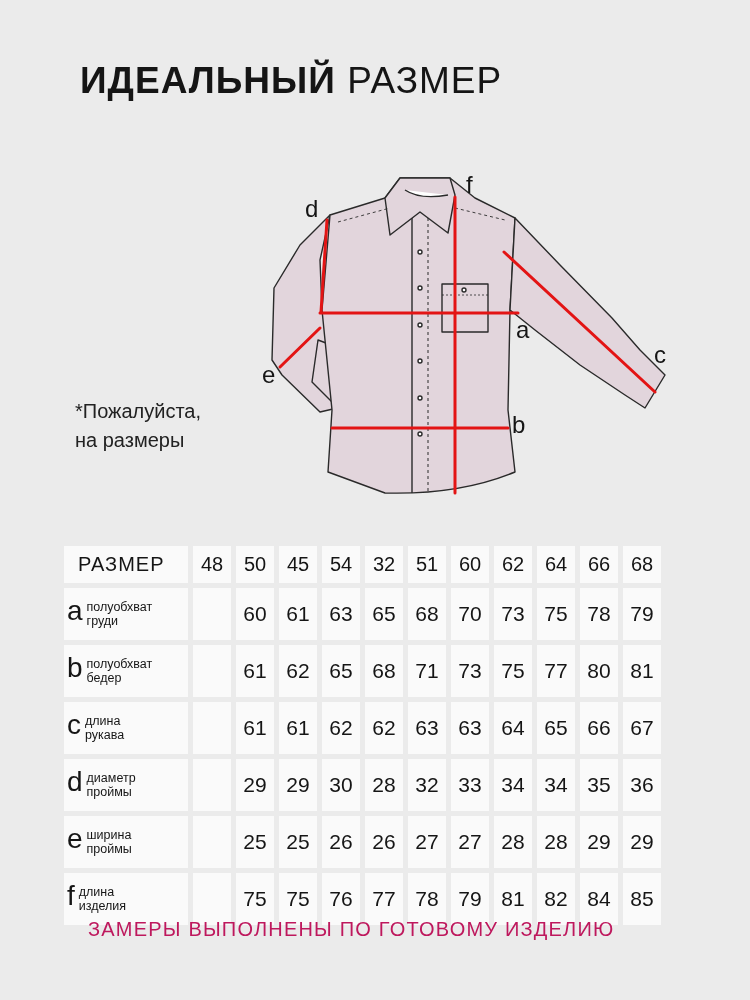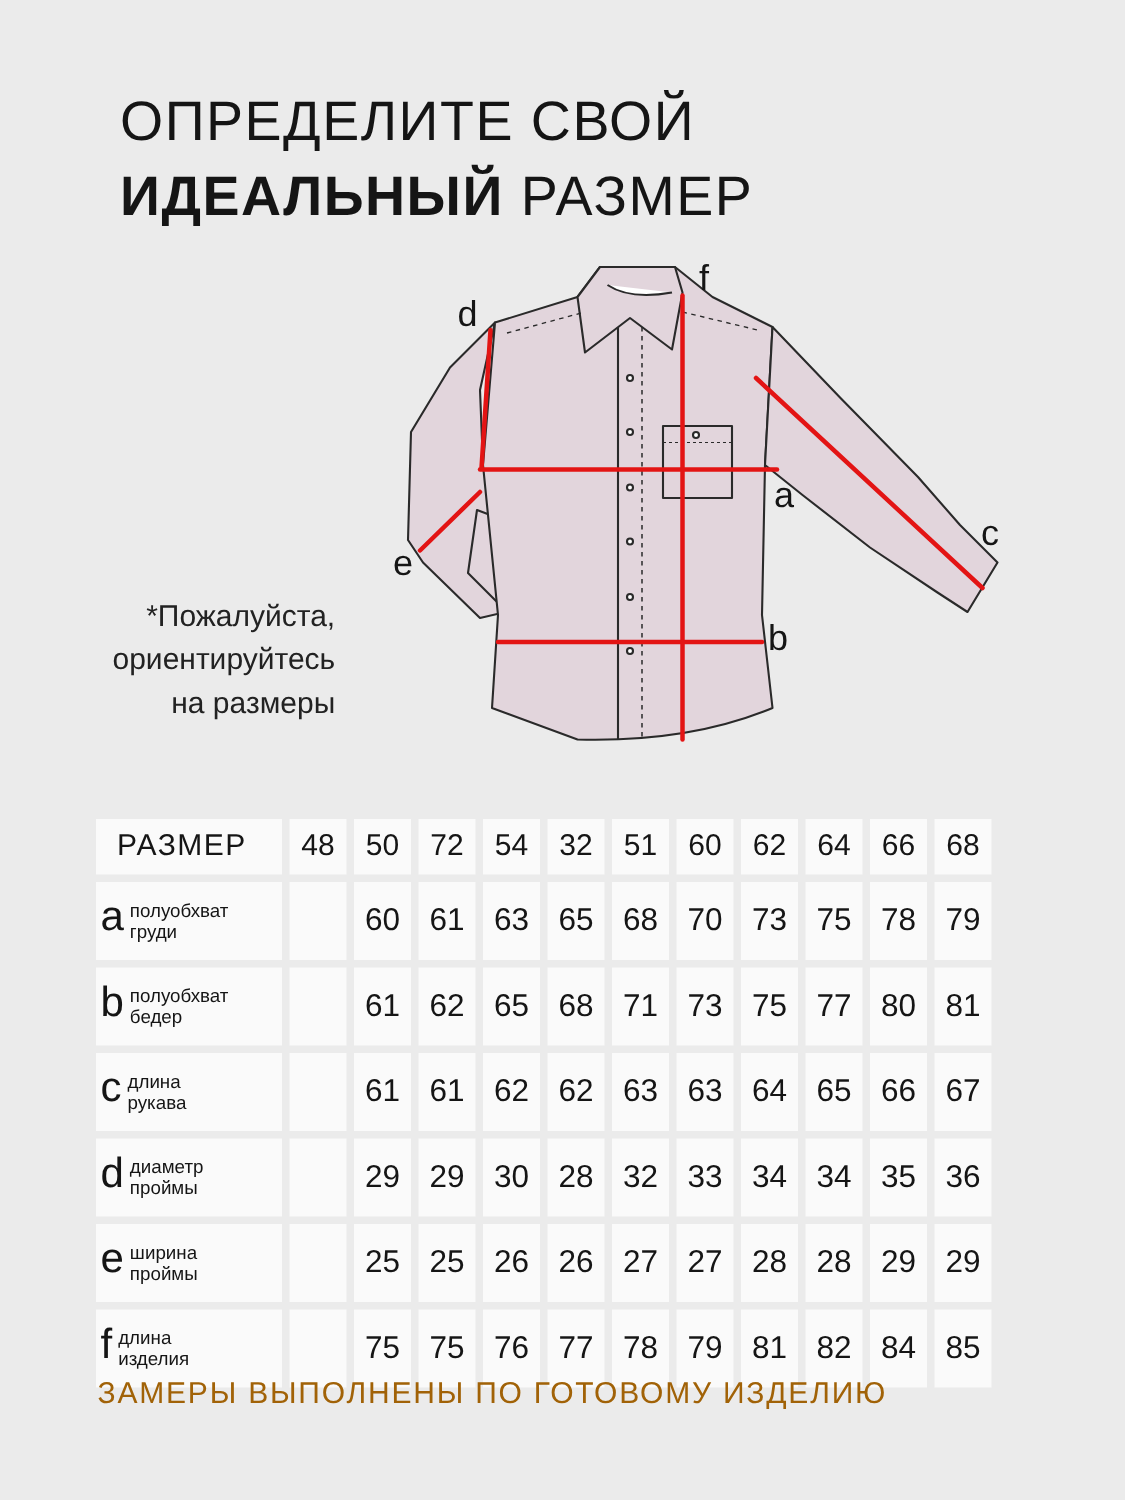--- a/index.html
+++ b/index.html
@@ -5,46 +5,44 @@
   html, body { margin: 0; padding: 0; }
   body {
     width: 750px; height: 1000px; background: #ebebeb; position: relative; overflow: hidden;
     font-family: "Liberation Sans", "DejaVu Sans", sans-serif; color: #151515;
   }
   .title { position: absolute; left: 80px; top: 56px; font-size: 37px; line-height: 50px; letter-spacing: 1px; }
   .title .l1 { display: block; font-weight: 400; }
   .title .l2 { display: block; }
   .title .bold { font-weight: 700; }
   .note { position: absolute; left: 75px; top: 397px; font-size: 20px; line-height: 29px; color: #222; }
-  .note span { display: block; text-align: right; }
+  .note span { display: block; }
   .shirt { position: absolute; left: 260px; top: 160px; width: 420px; height: 340px; }
   .size-table { position: absolute; left: 64px; top: 546px; border-collapse: separate; border-spacing: 5px; margin-left: -5px; margin-top: -5px; }
   .size-table td { background: #fafafa; text-align: center; font-size: 21px; padding: 0; }
   .size-table tr.hdr td { height: 37px; font-size: 20px; }
   .size-table tr.row td { height: 52px; }
   .size-table td.lab { width: 121px; text-align: left; padding-left: 3px; }
   .size-table td.num { width: 38px; }
   .size-table tr.hdr td.lab { padding-left: 14px; width: 110px; letter-spacing: 1px; }
   .lab-wrap { display: flex; align-items: center; }
   .lab-letter { font-size: 28px; line-height: 28px; margin-right: 4px; margin-top: -6px; }
   .lab-desc { font-size: 12.5px; line-height: 14px; }
   .lab-desc span { display: block; }
-  .footer { position: absolute; left: 65px; top: 918px; font-size: 20px; letter-spacing: 1.2px; color: #a16207; }
+  .footer { position: absolute; left: 88px; top: 918px; font-size: 20px; letter-spacing: 1.2px; color: #be185d; }
 </style>
 </head>
 <body>
 
 <div class="title">
-  <span class="l1">ОПРЕДЕЛИТЕ СВОЙ</span>
   <span class="l2"><span class="bold">ИДЕАЛЬНЫЙ</span> <span>РАЗМЕР</span></span>
 </div>
 
 <div class="note">
   <span>*Пожалуйста,</span>
-  <span>ориентируйтесь</span>
   <span>на размеры</span>
 </div>
 
 <svg class="shirt" viewBox="0 0 420 340" xmlns="http://www.w3.org/2000/svg">
   <g fill="#e2d5dc" stroke="#2a2a2a" stroke-width="1.4" stroke-linejoin="round">
 
     <path d="M70 55 L40 85 L14 128 L12 200 L22 215 L60 252 L90 245 L112 232 L98 210 L75 178 L62 150 L60 100 Z"></path>
 
     <path d="M58 180 L98 195 L120 228 L92 258 L72 242 L52 222 Z"></path>
 
@@ -89,21 +87,21 @@
     <text x="206" y="33">f</text>
   </g>
 </svg>
 
 <table class="size-table">
   <tbody>
     <tr class="hdr">
       <td class="lab">РАЗМЕР</td>
       <td class="num">48</td>
       <td class="num">50</td>
-      <td class="num">72</td>
+      <td class="num">45</td>
       <td class="num">54</td>
       <td class="num">32</td>
       <td class="num">51</td>
       <td class="num">60</td>
       <td class="num">62</td>
       <td class="num">64</td>
       <td class="num">66</td>
       <td class="num">68</td>
     </tr>
   <tr class="row">

